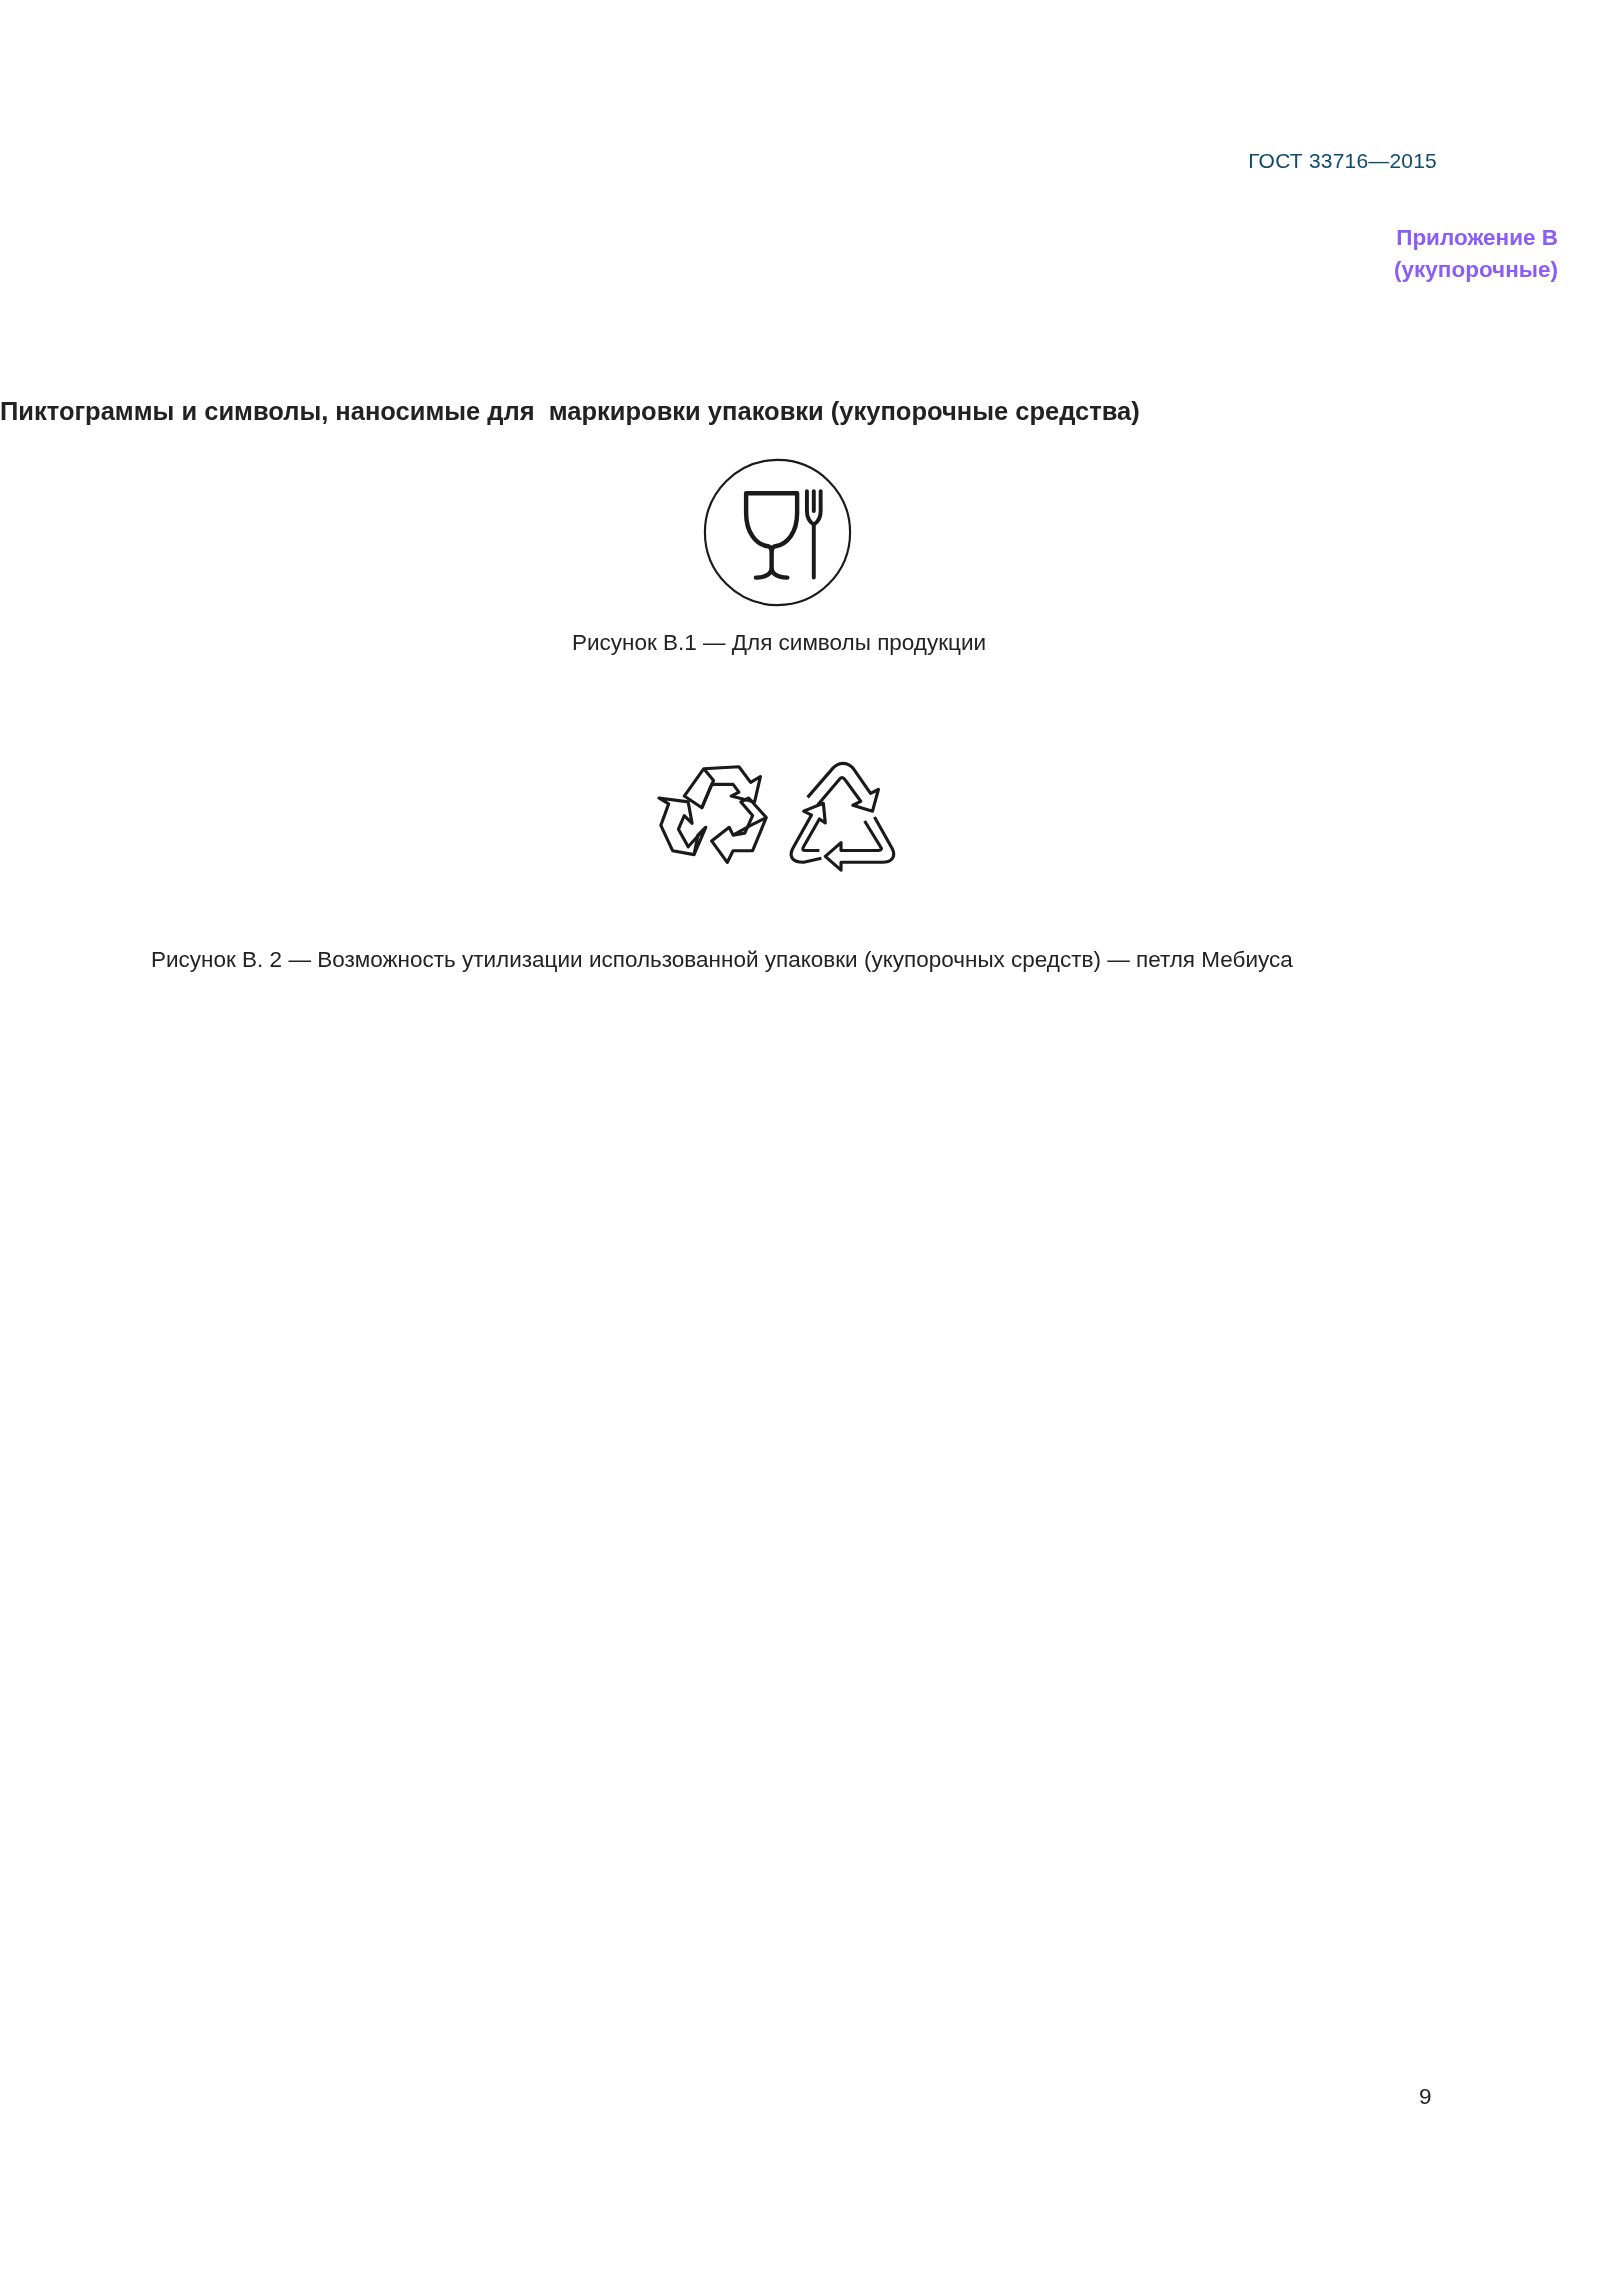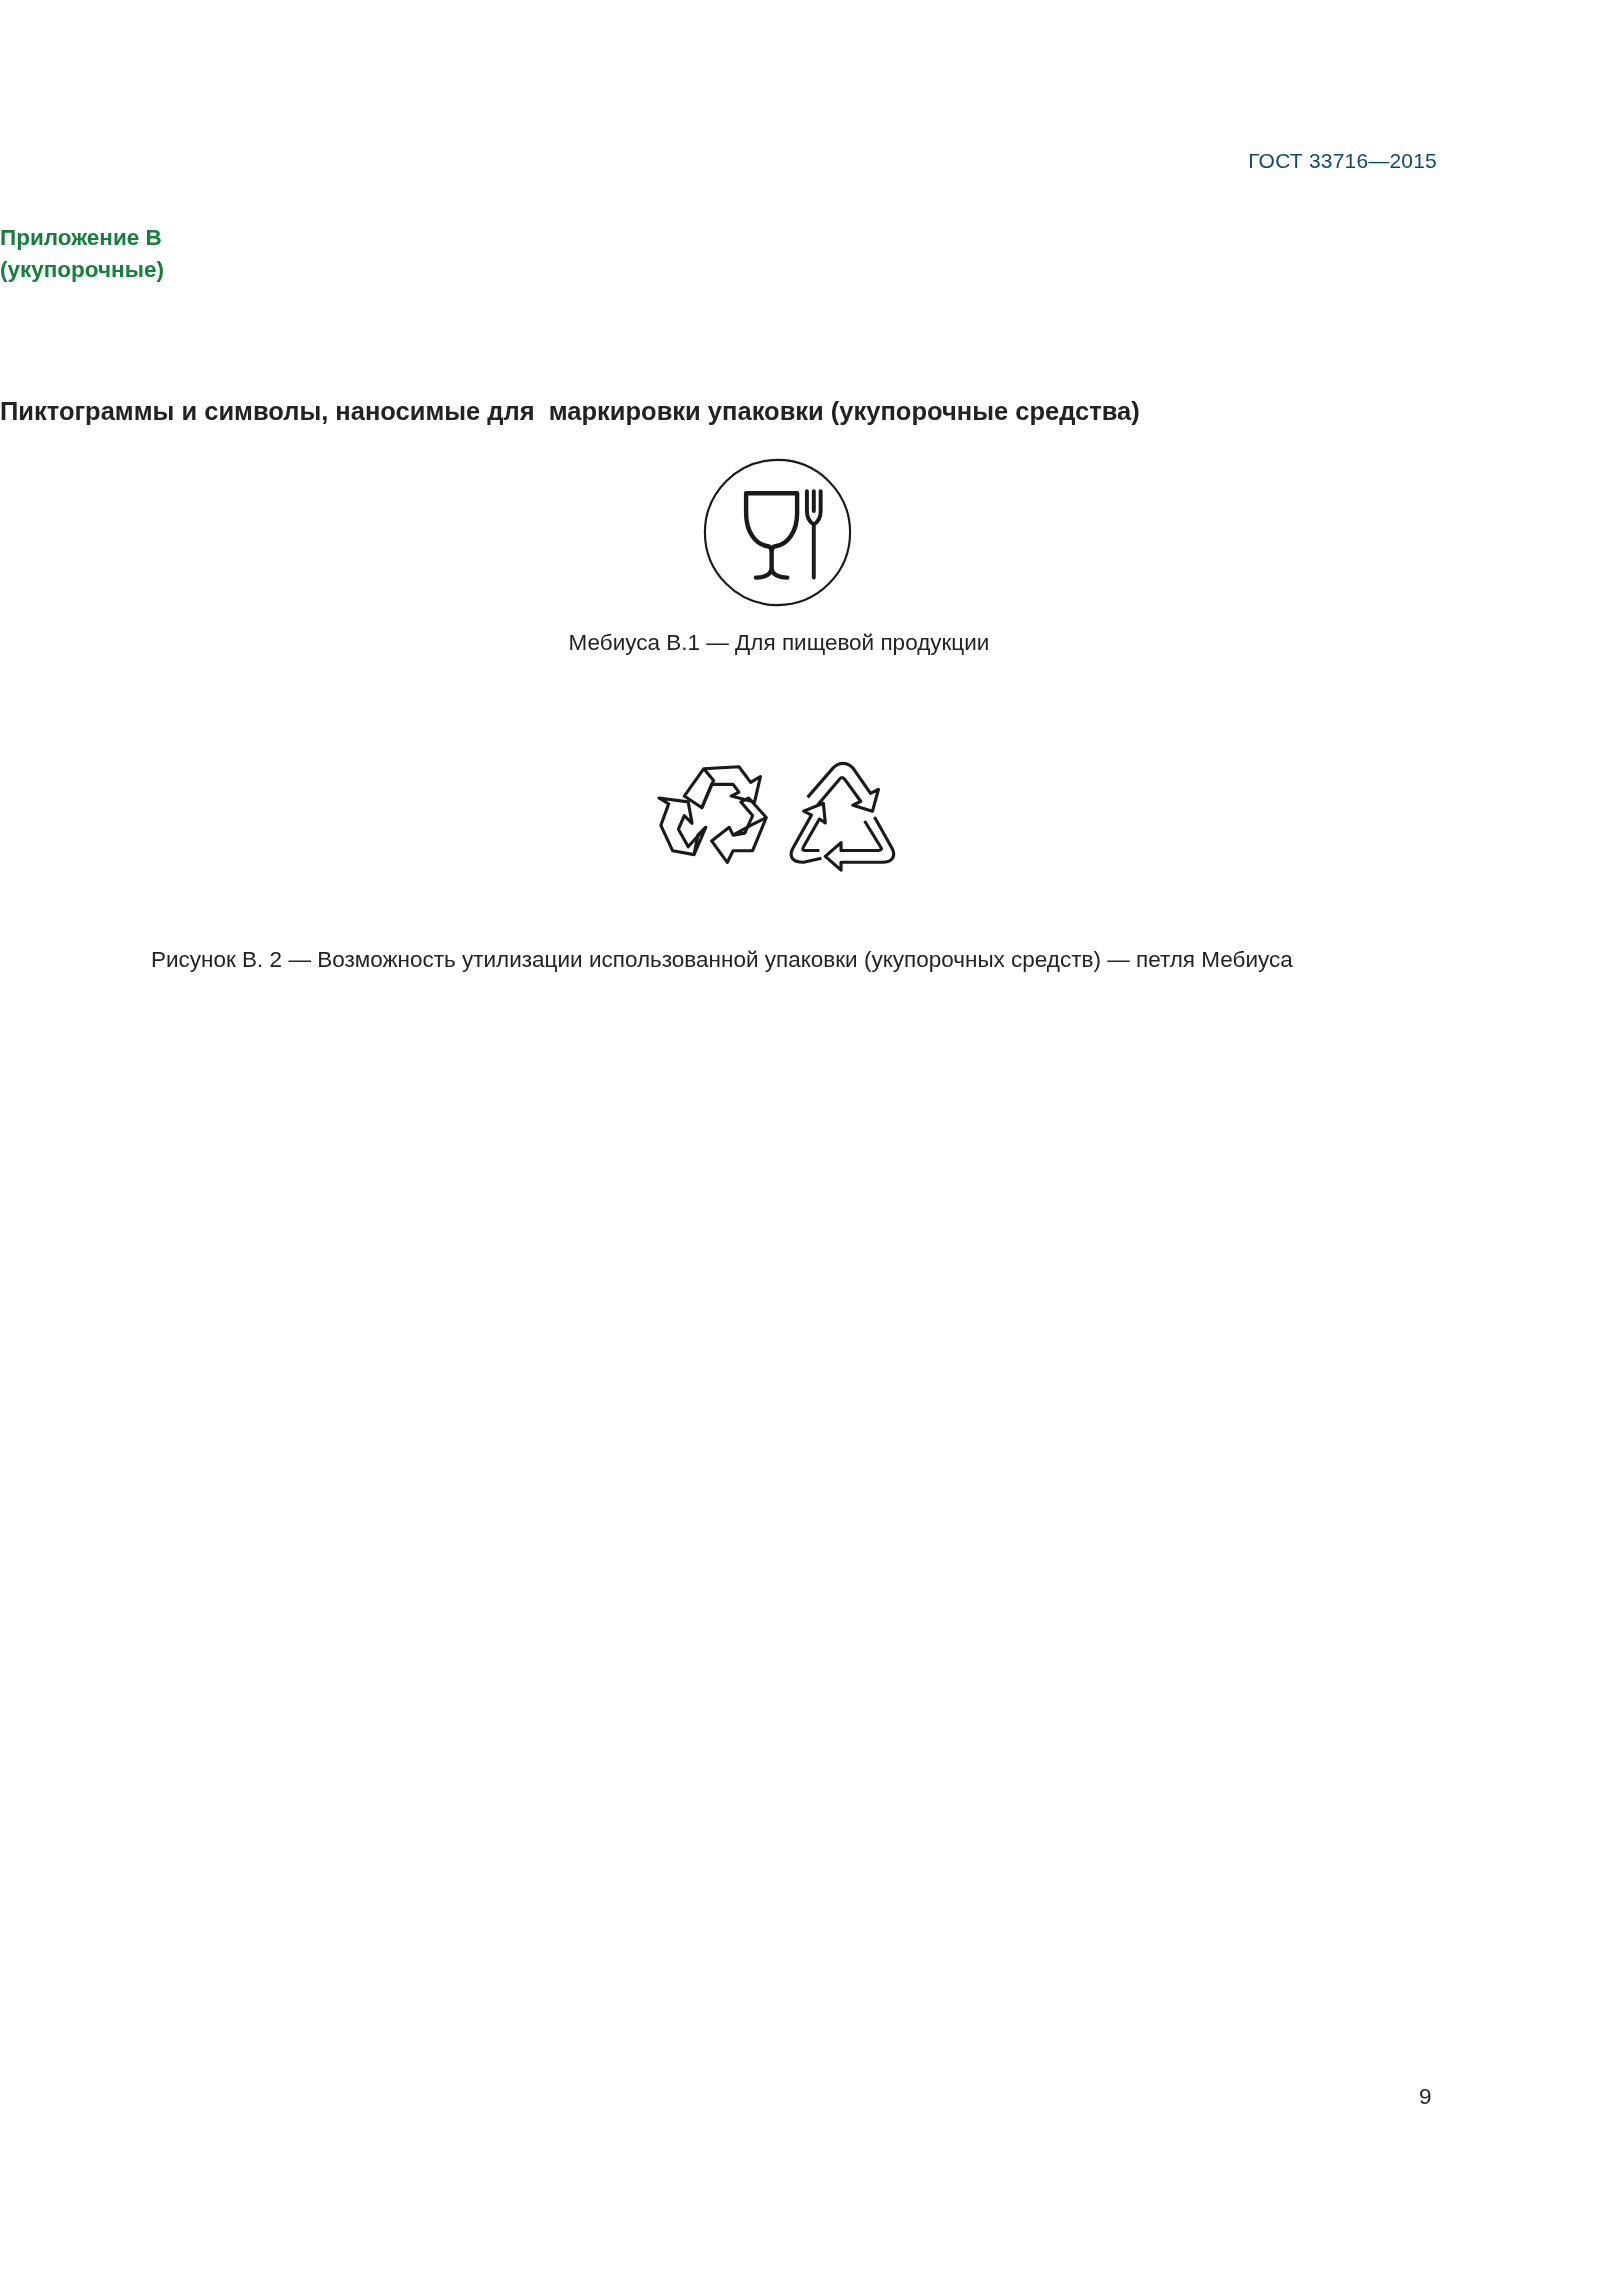--- a/index.html
+++ b/index.html
@@ -20,24 +20,24 @@
       right: 184px;
       top: 149px;
       font-size: 21px;
       font-weight: normal;
       color: #0c4a6e;
       letter-spacing: 0.2px;
     }
     .appendix {
       left: 0;
       width: 1558px;
-      text-align: left;
+      text-align: right;
       font-size: 22.5px;
       font-weight: bold;
-      color: #15803d;
+      color: #8b5cf6;
     }
     .appendix-title { top: 225px; }
     .appendix-sub { top: 257px; }
     .section-title {
       left: 0;
       width: 1558px;
       top: 397px;
       font-size: 25.5px;
       font-weight: bold;
       color: #222;
@@ -83,21 +83,21 @@
 <div class="abs icon food-icon">
   <svg width="153" height="153" viewBox="0 0 156 156">
     <circle cx="78" cy="78" r="74" fill="none" stroke="#1a1a1a" stroke-width="2.2"></circle>
 
     <path d="M46 38 L98 38 L98 58 C98 78 88 90 76 92 C72 93 72 96 72 100 L72 114 C72 120 78 124 88 124 M46 38 L46 58 C46 78 56 90 68 92 C72 93 72 96 72 100 M72 114 C72 120 66 124 56 124" fill="none" stroke="#1a1a1a" stroke-width="4.5" stroke-linejoin="round" stroke-linecap="round"></path>
 
     <path d="M108 36 L108 56 M115 36 L115 56 M122 36 L122 56 C122 64 118 68 115 70 M108 56 C108 64 112 68 115 70 L115 124" fill="none" stroke="#1a1a1a" stroke-width="4" stroke-linecap="round"></path>
   </svg>
 </div>
 
-<div class="abs caption caption-1">Мебиуса В.1 — Для пищевой продукции</div>
+<div class="abs caption caption-1">Рисунок В.1 — Для символы продукции</div>
 
 <div class="abs icon recycle-icon-1">
   <svg width="123" height="123" viewBox="0 0 126 126">
     <g fill="none" stroke="#1a1a1a" stroke-width="3.2" stroke-linejoin="round">
 
       <path d="M30 40 L50 12 L86 10 L98 26 L108 20 L102 46 L78 40 L86 36 L80 28 L58 28 L48 52 Z"></path>
       <path d="M50 12 L60 24 L48 52"></path>
 
       <path d="M96 42 L114 62 L100 96 L80 96 L74 108 L58 86 L76 72 L80 80 L92 78 L100 60 L88 46 Z"></path>
       <path d="M114 62 L98 70 L80 80"></path>

